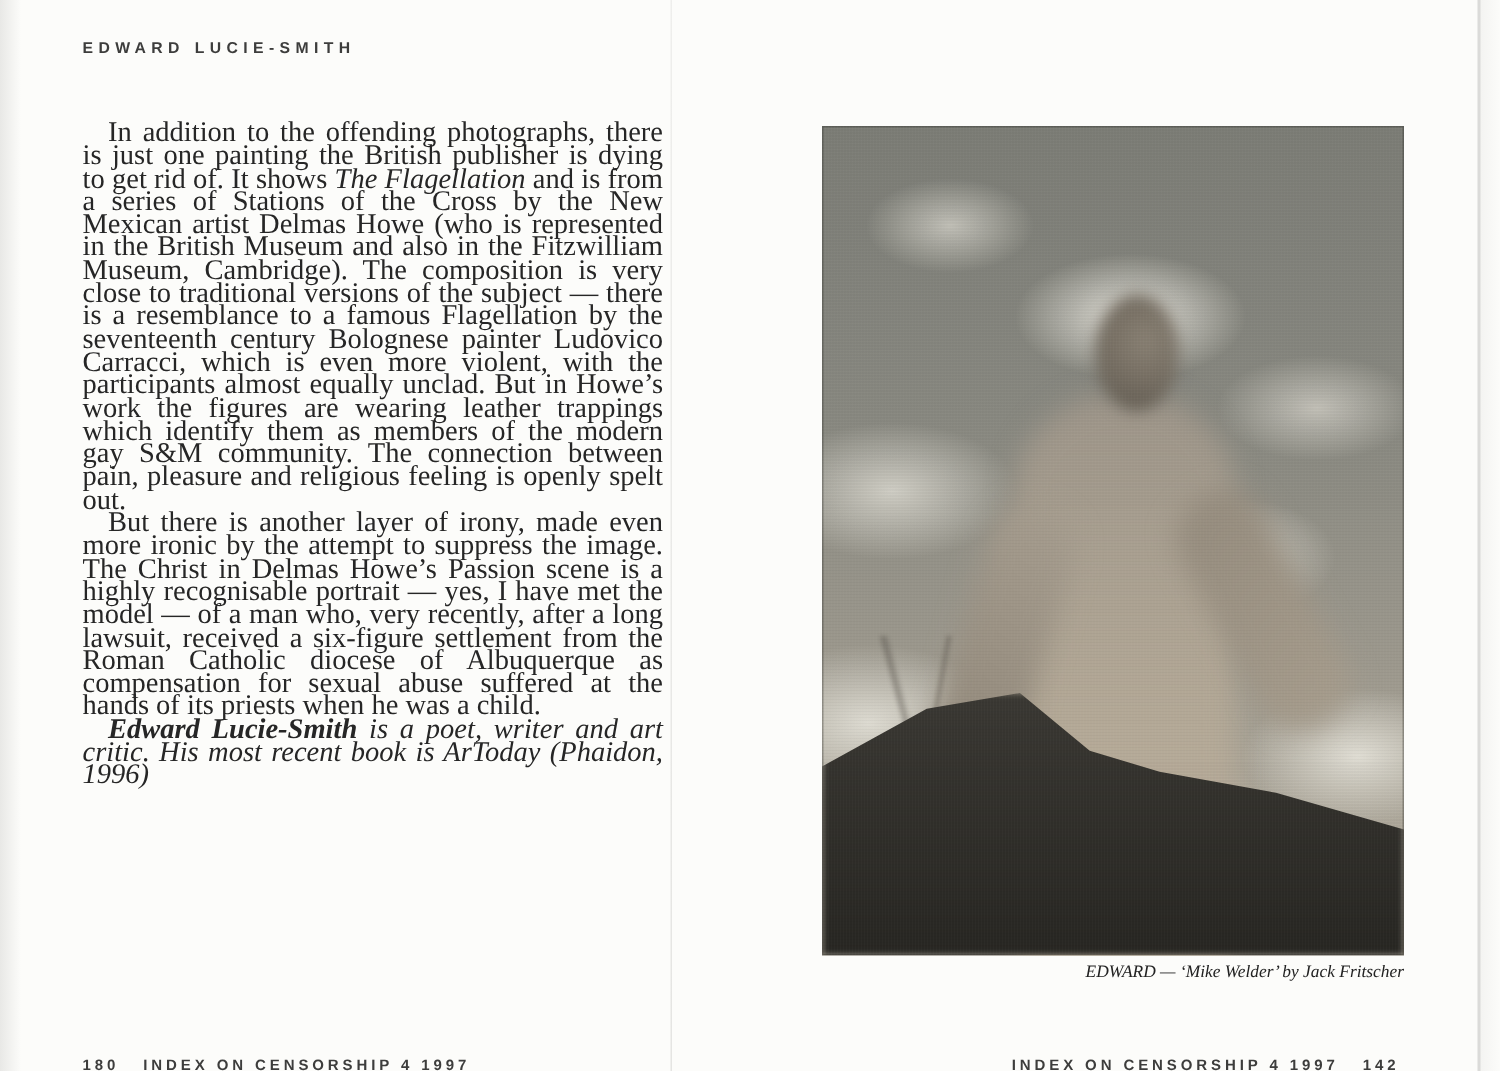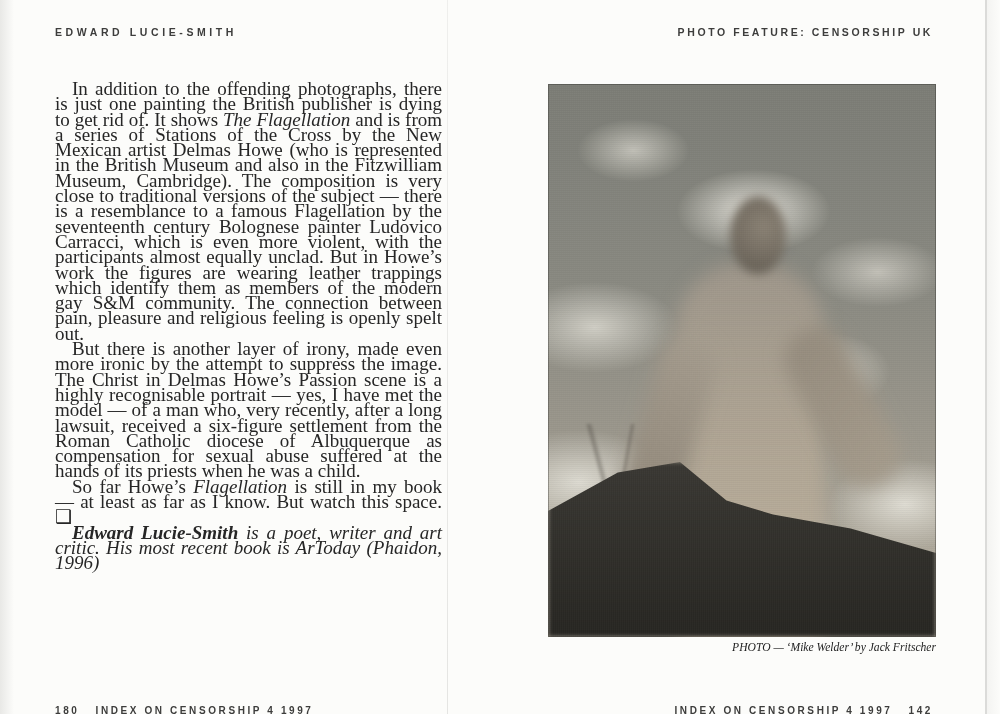--- a/index.html
+++ b/index.html
@@ -157,39 +157,37 @@
   <div class="scan-edge-left"></div>
   <div class="fold-line"></div>
   <div class="page-edge-right"></div>
   <div class="edge-right-shade"></div>
 
   <div class="running-head head-left">EDWARD LUCIE-SMITH</div>
 
   <div class="article">
     <p><span>In addition to the offending photographs, there is just one painting the British publisher is dying to get rid of. It shows </span><span class="it">The Flagellation</span><span> and is from a series of Stations of the Cross by the New Mexican artist Delmas Howe (who is represented in the British Museum and also in the Fitzwilliam Museum, Cambridge). The composition is very close to traditional versions of the subject — there is a resemblance to a famous Flagellation by the seventeenth century Bolognese painter Ludovico Carracci, which is even more violent, with the participants almost equally unclad. But in Howe’s work the figures are wearing leather trappings which identify them as members of the modern gay S&amp;M community. The connection between pain, pleasure and religious feeling is openly spelt out.</span></p>
     <p><span>But there is another layer of irony, made even more ironic by the attempt to suppress the image. The Christ in Delmas Howe’s Passion scene is a highly recognisable portrait — yes, I have met the model — of a man who, very recently, after a long lawsuit, received a six-figure settlement from the Roman Catholic diocese of Albuquerque as compensation for sexual abuse suffered at the hands of its priests when he was a child.</span></p>
-    <p><span>So far Howe’s </span><span class="it">Flagellation</span><span> is still in my book — at least as far as I know. But watch this space. ❑</span></p>
     <p class="bio"><span class="bit">Edward Lucie-Smith</span><span class="it"> is a poet, writer and art critic. His most recent book is ArToday (Phaidon, 1996)</span></p>
   </div>
 
   <div class="folio folio-left">
     <span class="gap-r">180</span><span>INDEX ON CENSORSHIP 4 1997</span>
   </div>
 
-  <div class="running-head head-right">PHOTO FEATURE: CENSORSHIP UK</div>
 
   <div class="photo">
     <div class="shape branch-twigs"></div>
     <div class="shape figure-torso"></div>
     <div class="shape figure-arm-left"></div>
     <div class="shape figure-arm-right"></div>
     <div class="shape figure-head"></div>
     <div class="shape clothing-mass"></div>
     <div class="shape photo-grain"></div>
   </div>
 
-  <div class="photo-caption">PHOTO — ‘Mike Welder’ by Jack Fritscher</div>
+  <div class="photo-caption">EDWARD — ‘Mike Welder’ by Jack Fritscher</div>
 
   <div class="folio folio-right">
     <span>INDEX ON CENSORSHIP 4 1997</span><span class="gap-l">142</span>
   </div>
 
 </div>
 
 </body></html>

